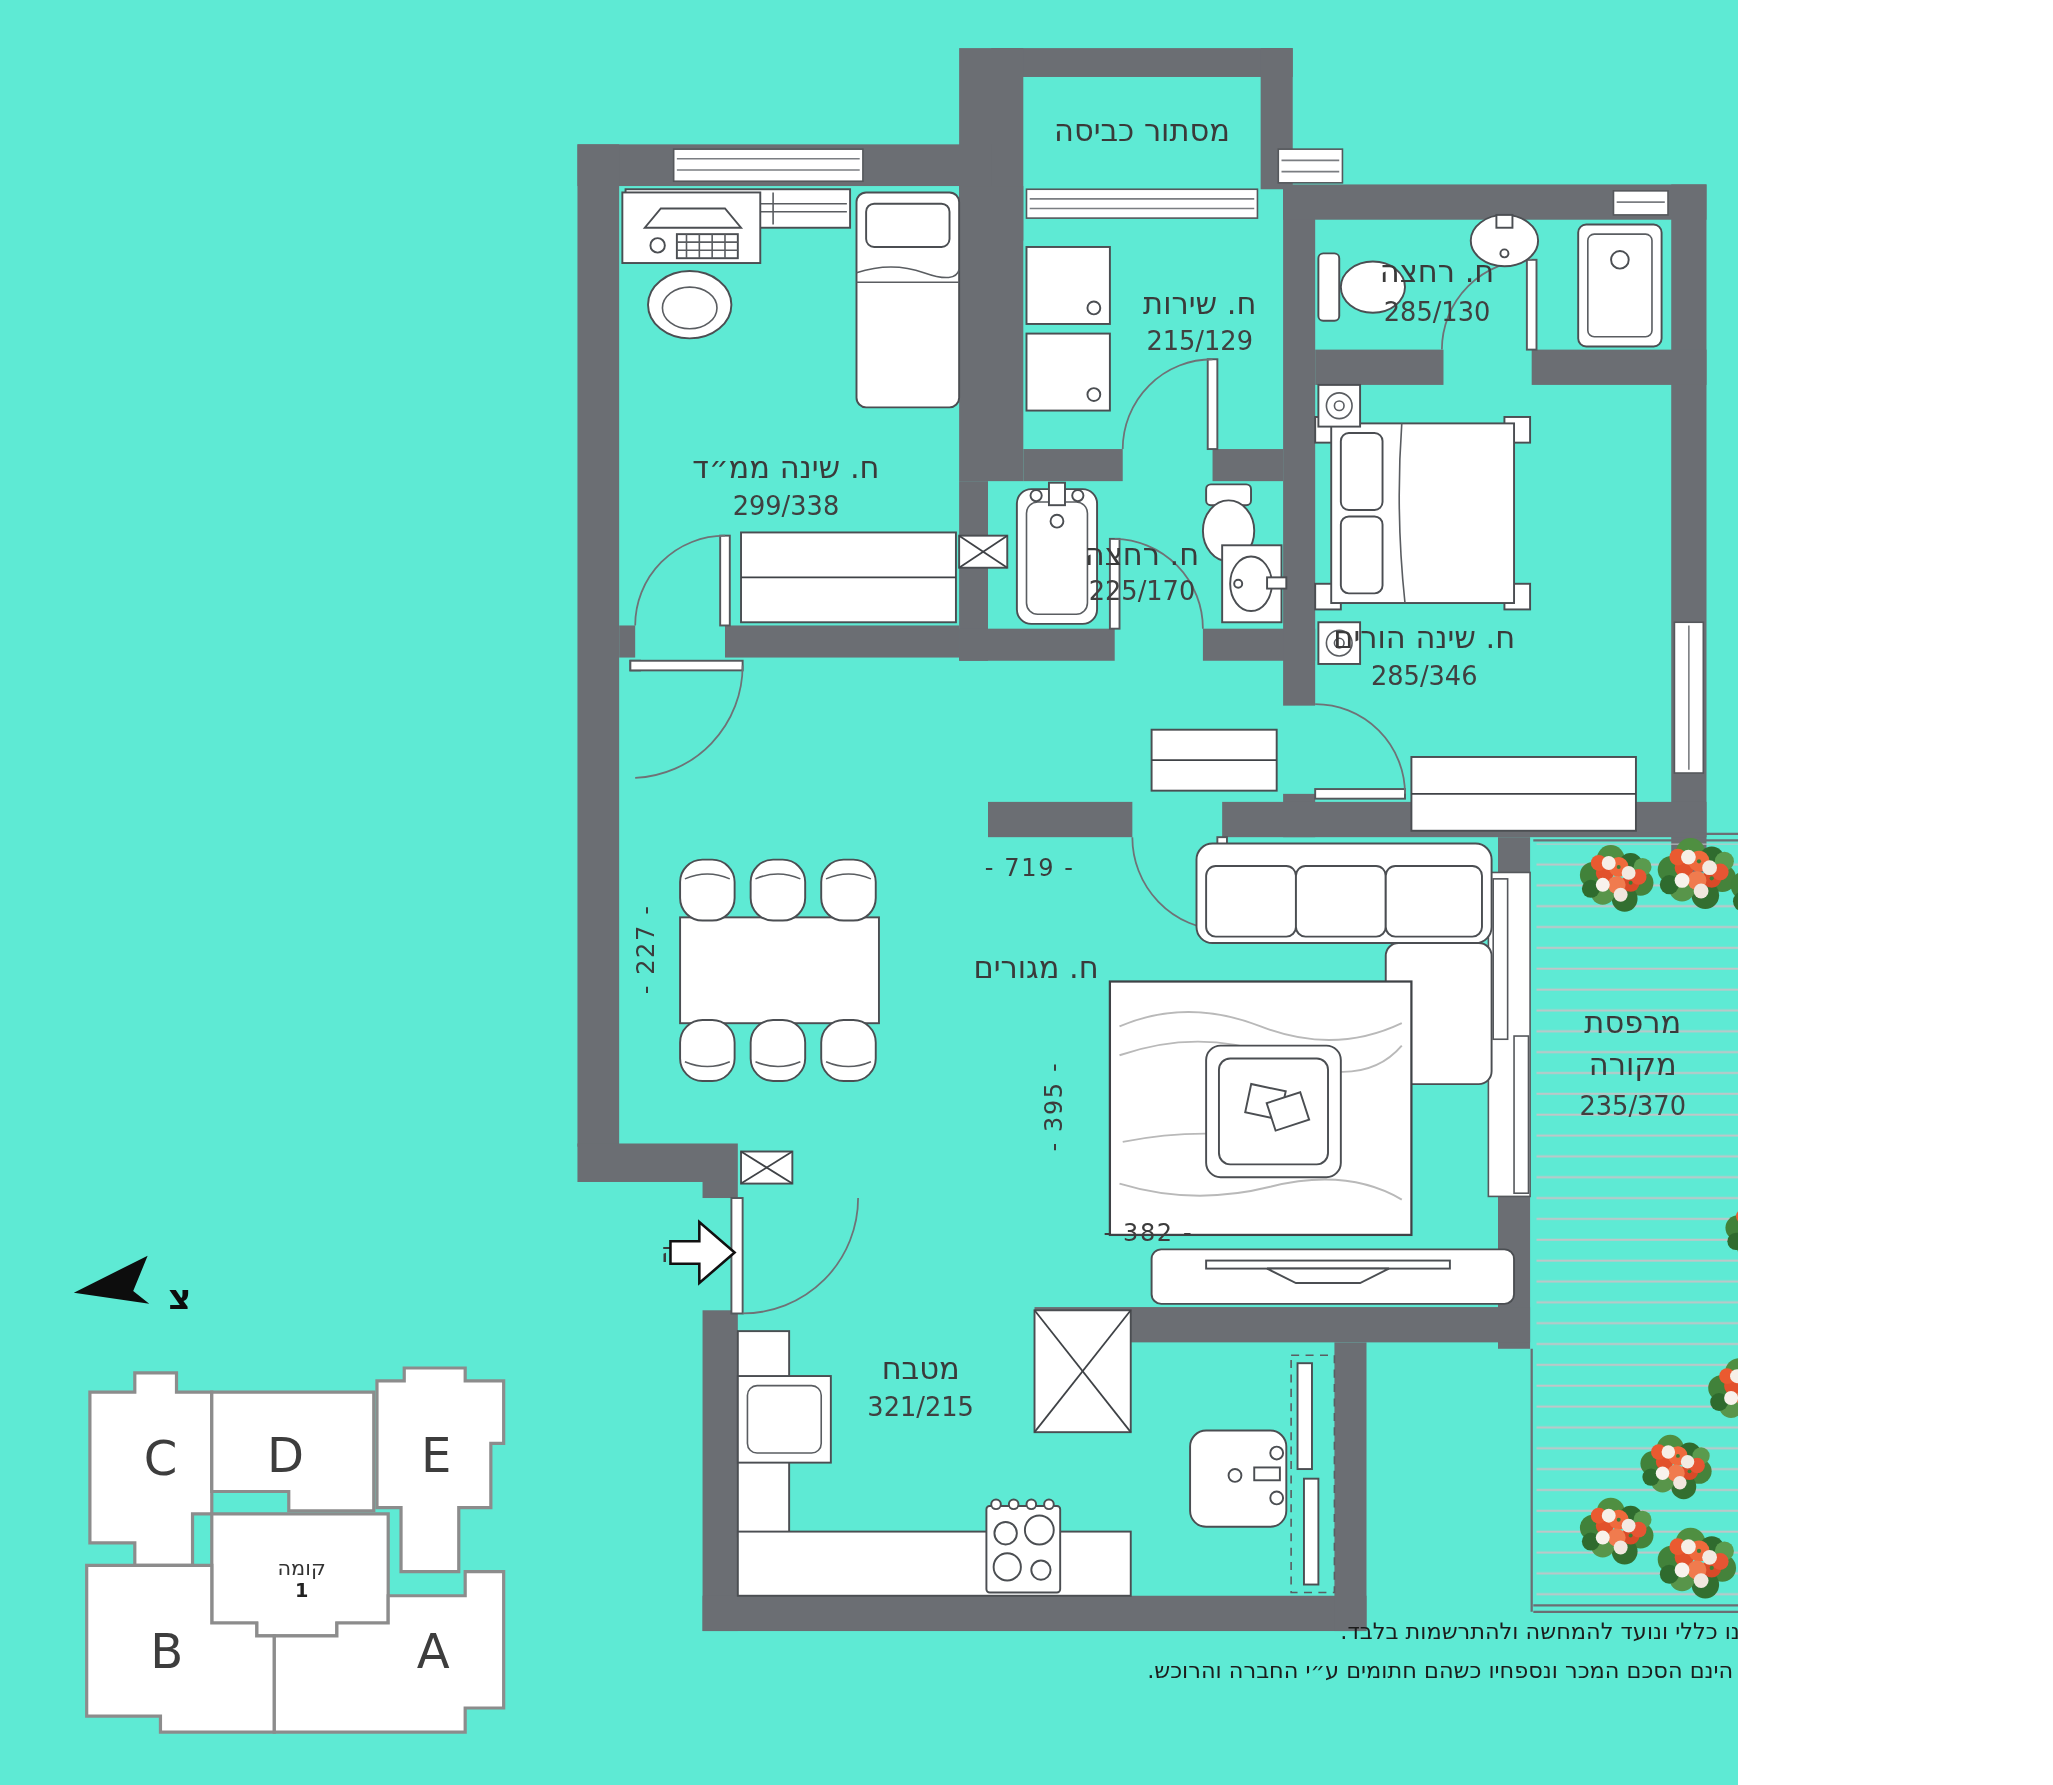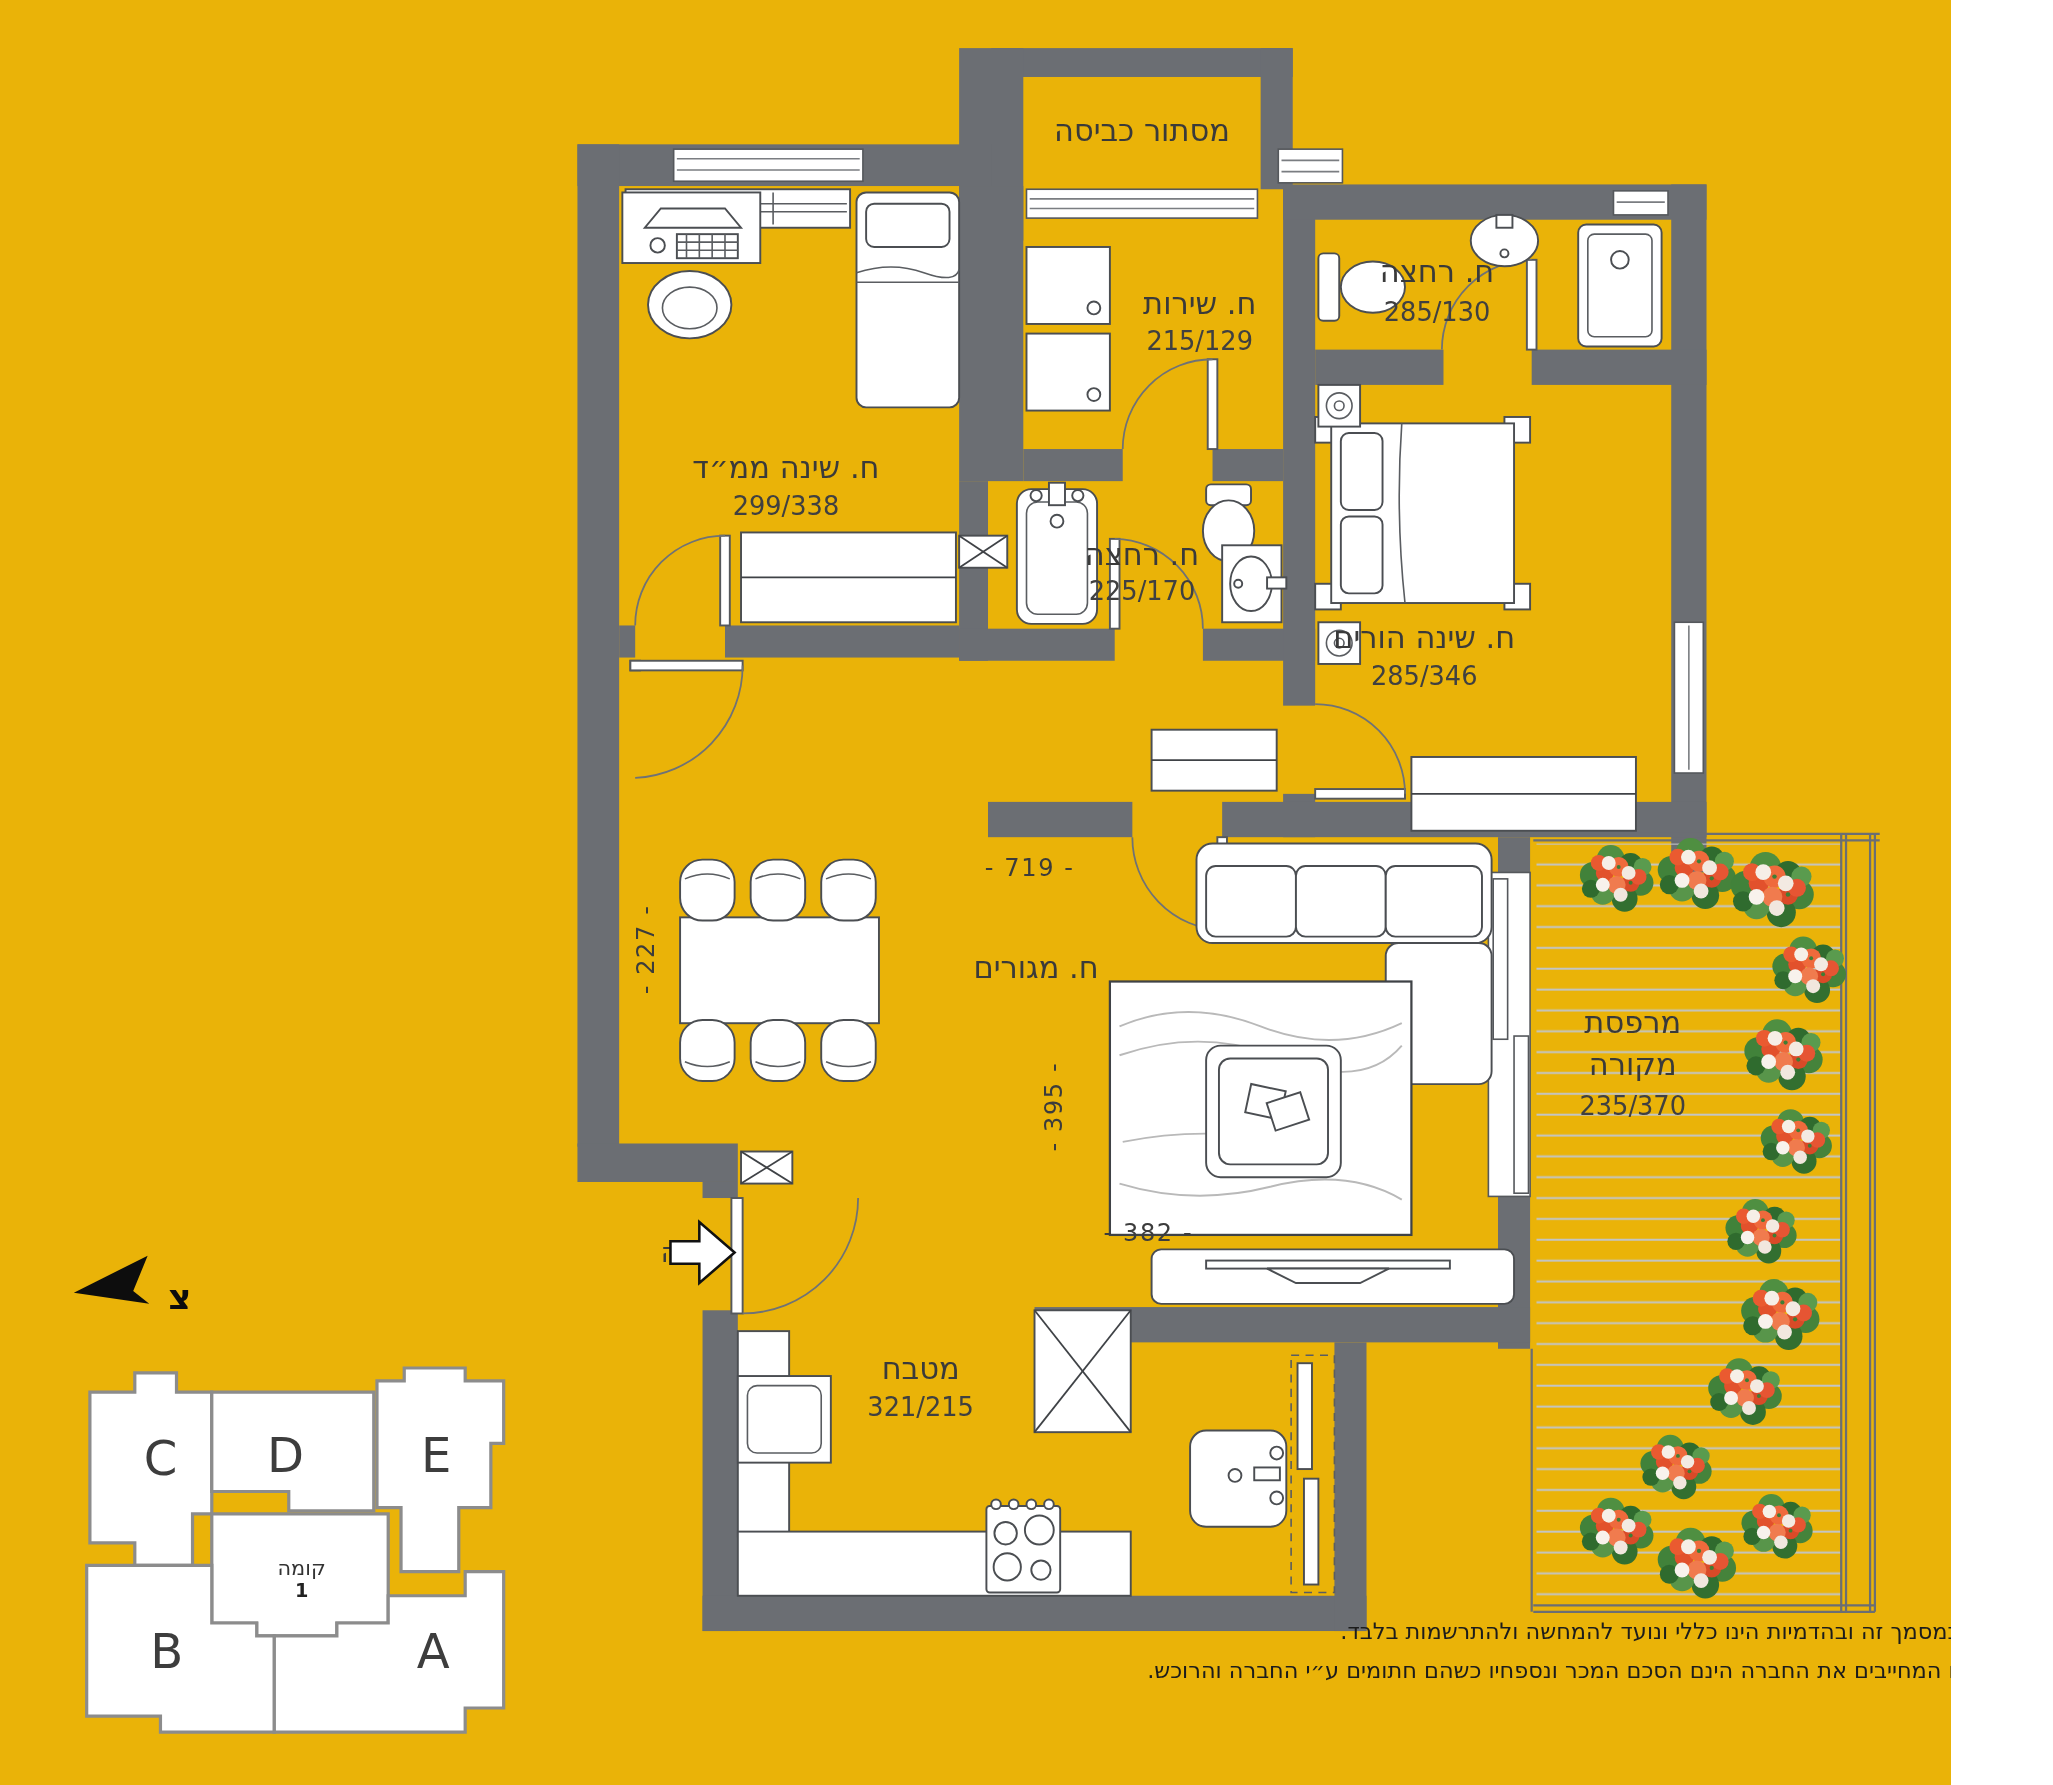--- a/index.html
+++ b/index.html
@@ -1,16 +1,16 @@
 <!DOCTYPE html>
 <html style="font-size:13px"><head>
 <meta charset="utf-8">
 <style>
   html,body{margin:0;padding:0;background:#ffffff;}
-  .page{width:1951px;height:1785px;background:#eab308;overflow:hidden;}
+  .page{width:1738px;height:1785px;background:#5eead4;overflow:hidden;}
   svg{display:block;width:2053px;height:1785px;}
   text{font-family:"DejaVu Sans","Liberation Sans",sans-serif;fill:#3a3a3a;}
   .he{direction:rtl;}
   .room-name{font-size:19px;}
   .room-dims{font-size:16px;fill:#404040;}
   .small-name{font-size:17px;}
   .dim{font-size:15px;fill:#3c3c3c;letter-spacing:1px;}
   .disc{font-size:14px;fill:#1c1c1c;}
   .kp-letter{font-size:30px;fill:#3d3d3d;}
   .kp-floor{font-size:13px;fill:#333;}

